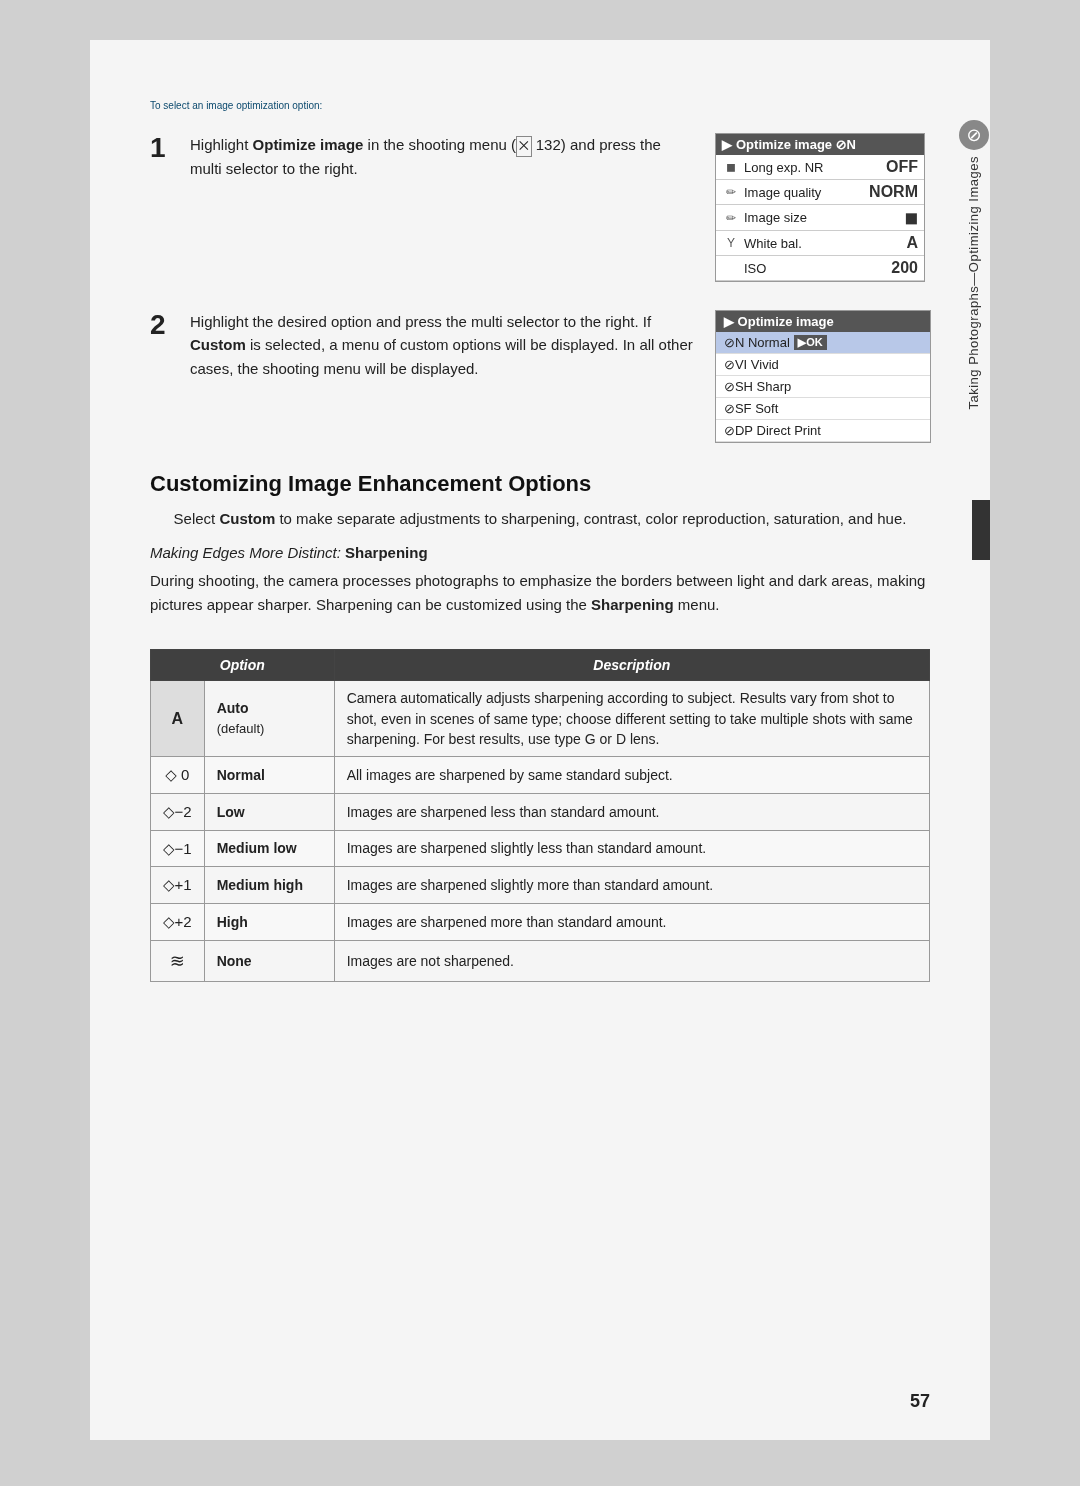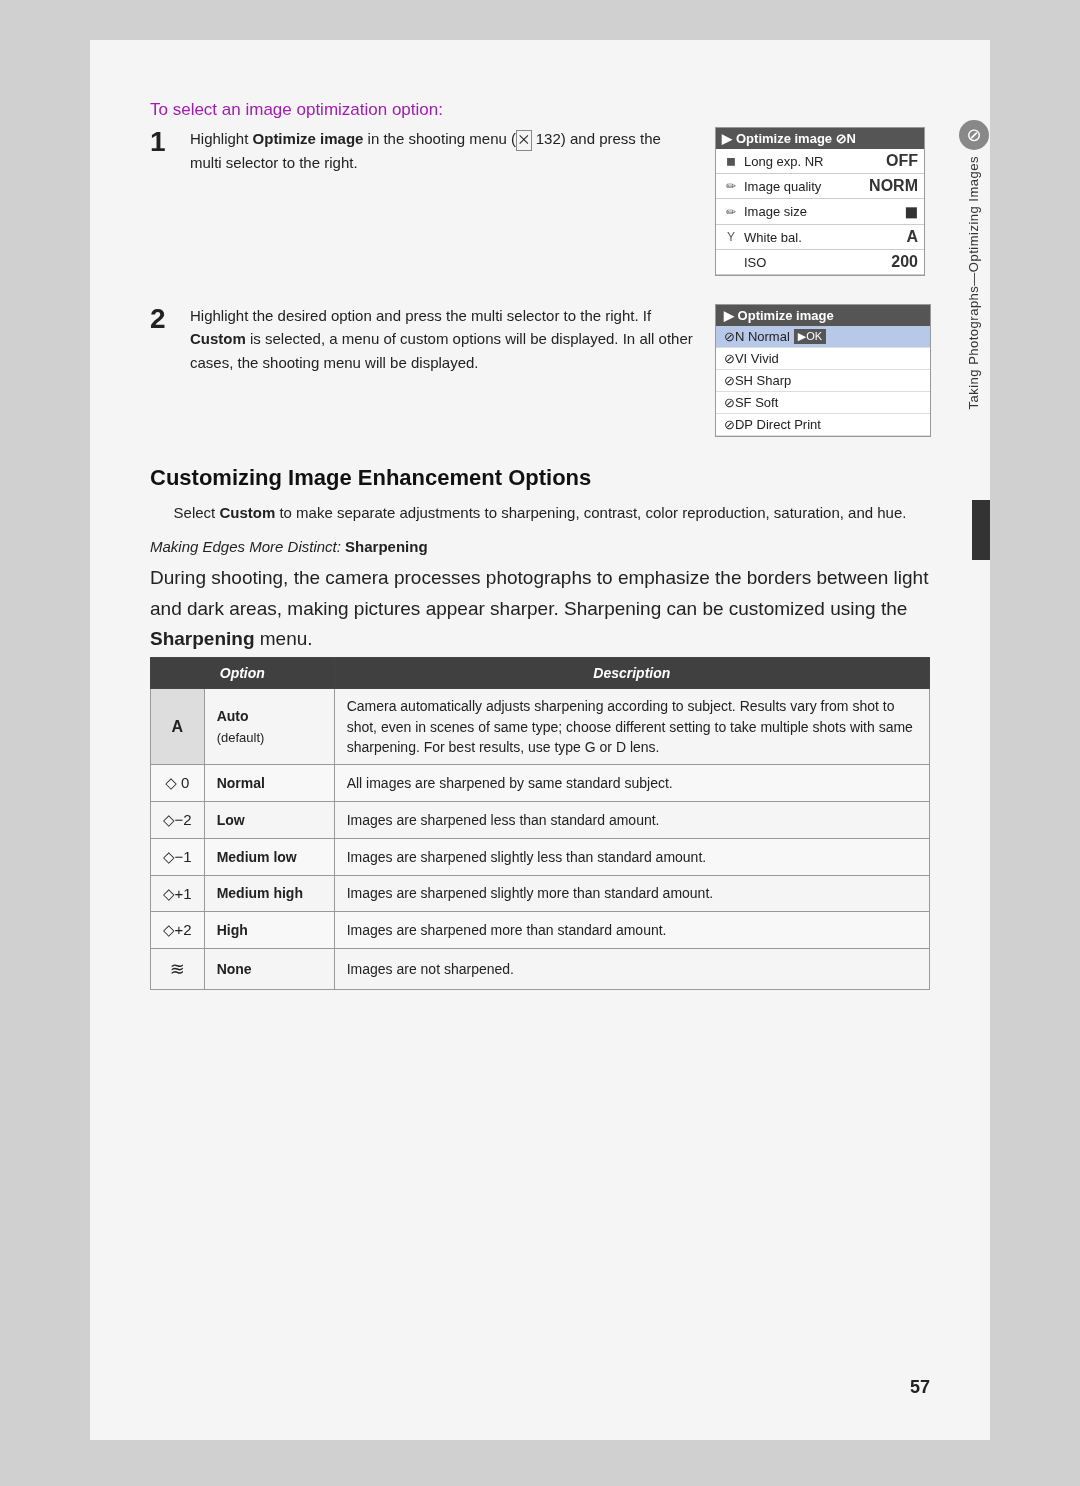--- a/index.html
+++ b/index.html
@@ -60,24 +60,24 @@
       position: absolute;
       right: 0;
       top: 460px;
       width: 18px;
       height: 60px;
       background: #333;
     }
 
     
     .intro-para {
-      font-size: 17px;
-      margin-bottom: 7px;
-      font-family: Arial, sans-serif;
-      color: #a21caf;
+      font-size: 10px;
+      margin-bottom: 22px;
+      font-family: Arial, sans-serif;
+      color: #0c4a6e;
     }
 
     .step-number {
       font-size: 28px;
       font-family: Arial, sans-serif;
       font-weight: bold;
       color: #222;
       min-width: 24px;
       line-height: 1.1;
     }
@@ -170,21 +170,21 @@
     .optimize-popup .pop-row.selected {
       background: #b8c8e8;
     }
 
     .optimize-popup .pop-row .ok-badge {
       margin-left: 4px;
       background: #555;
       color: white;
       font-size: 11px;
       padding: 1px 4px;
-      font-weight: normal;
+      font-weight: bold;
     }
 
     
     .section-heading {
       font-size: 22px;
       font-family: Arial, sans-serif;
       font-weight: bold;
       color: #111;
       margin-bottom: 10px;
       margin-top: 8px;
@@ -206,25 +206,25 @@
       color: #222;
       margin-bottom: 8px;
     }
 
     .subsection-heading b {
       font-style: normal;
       font-weight: bold;
     }
 
     .body-para {
-      font-size: 19px;
+      font-size: 15px;
       font-family: Arial, sans-serif;
       color: #222;
       line-height: 1.6;
-      margin-bottom: 3px;
+      margin-bottom: 32px;
     }
 
     .body-para b {
       font-weight: bold;
     }
 
     
     .sharp-table {
       width: 100%;
       border-collapse: collapse;
@@ -261,21 +261,21 @@
     }
 
     .sharp-table .option-col {
       width: 130px;
       font-weight: bold;
     }
 
     
     .page-number {
       position: absolute;
-      bottom: 42px;
+      bottom: 28px;
       right: 60px;
       font-size: 18px;
       font-family: Arial, sans-serif;
       font-weight: bold;
       color: #222;
     }
 
     .step-pair {
       display: flex;
       gap: 20px;

